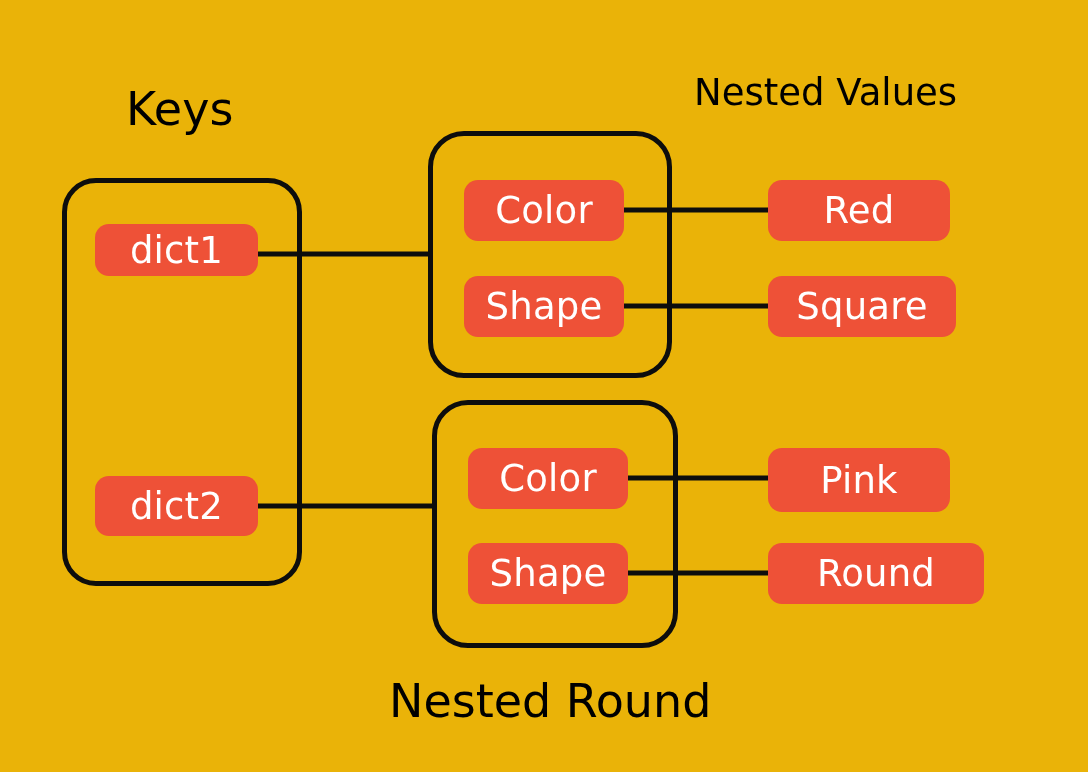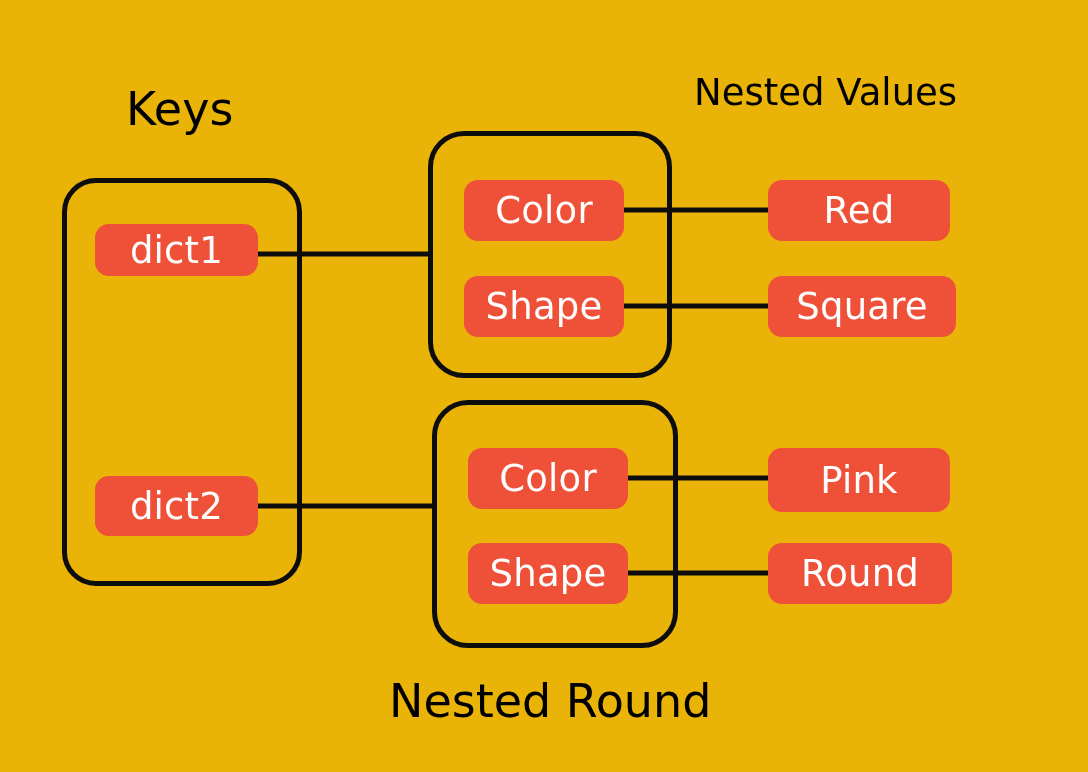--- a/index.html
+++ b/index.html
@@ -102,15 +102,15 @@
   <div class="pill" style="left:468px; top:448px; width:160px; height:61px; font-size:37px;">Color</div>
 
   <div class="pill" style="left:468px; top:543px; width:160px; height:61px; font-size:37px;">Shape</div>
 
   <div class="pill" style="left:768px; top:180px; width:182px; height:61px; font-size:37px;">Red</div>
 
   <div class="pill" style="left:768px; top:276px; width:188px; height:61px; font-size:37px;">Square</div>
 
   <div class="pill" style="left:768px; top:448px; width:182px; height:64px; font-size:37px;text-align:center;">Pink</div>
 
-  <div class="pill" style="left:768px; top:543px; width:184px; height:61px; font-size:37px;">Round</div>
+  <div class="pill" style="left:768px; top:543px; width:216px; height:61px; font-size:37px;">Round</div>
 
 </div>
 
 </body></html>

